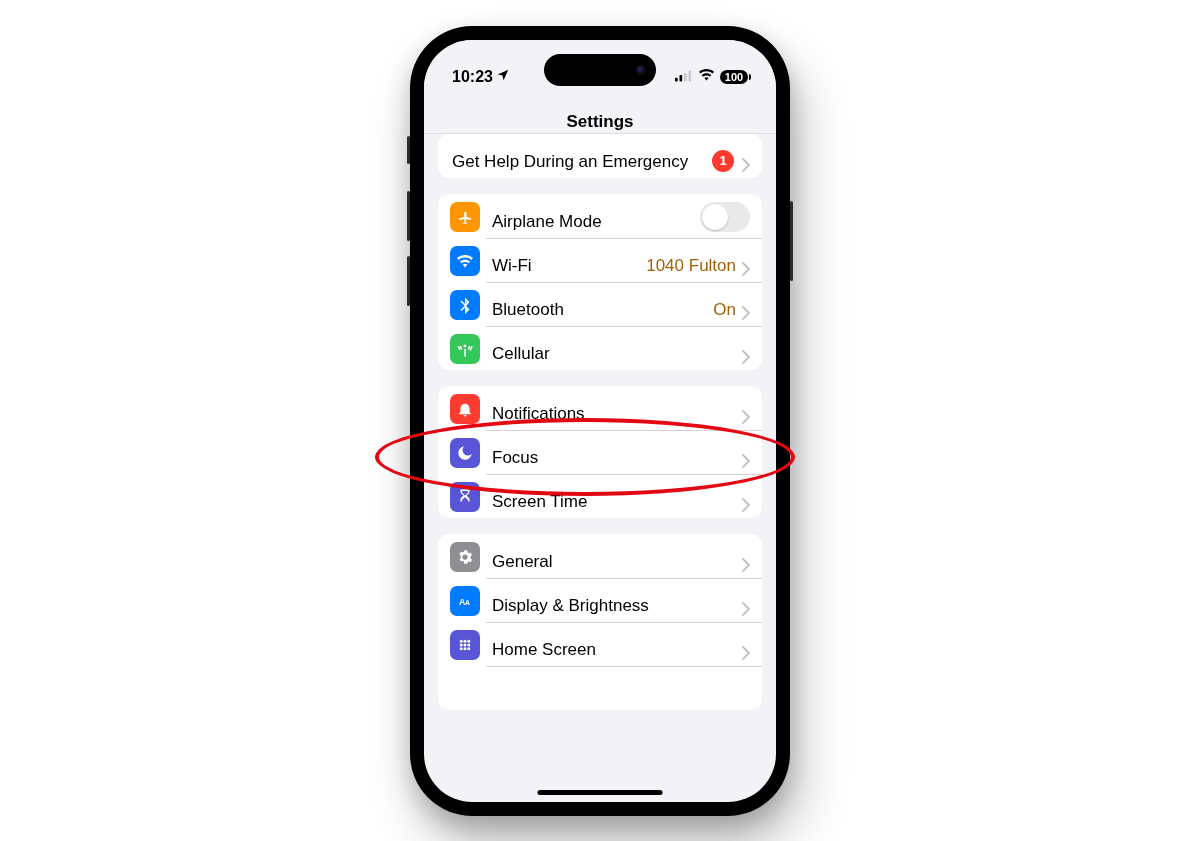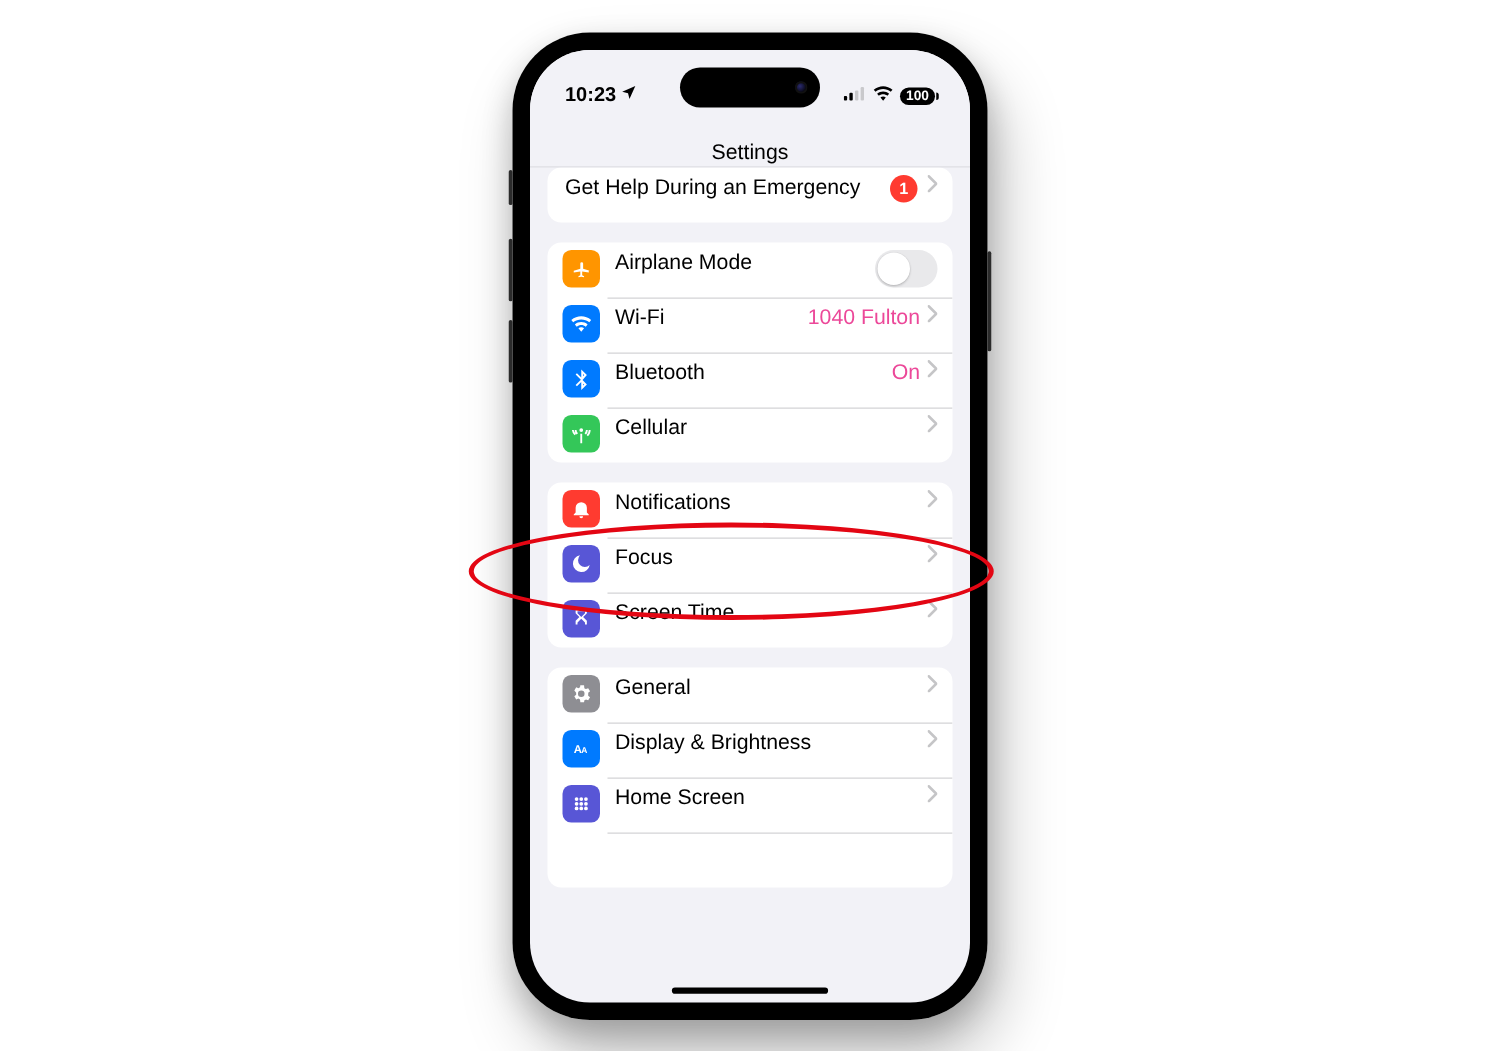--- a/index.html
+++ b/index.html
@@ -97,40 +97,40 @@
   
   .header {
     position: relative;
     padding-top: 72px;
     height: 94px;
     background:#f2f2f7;
     display:flex;
     align-items:center;
     justify-content:center;
     font-size:17px;
-    font-weight:400;
+    font-weight:700;
     color:#000;
     border-bottom:0.5px solid rgba(0,0,0,0.08);
   }
   .content {
     position:absolute;
     top:94px; left:0; right:0; bottom:0;
     overflow:hidden;
     padding: 0 14px;
   }
   .group {
     background:#fff;
     border-radius:11px;
     margin-top:16px;
     overflow:hidden;
   }
   .group.first { margin-top:0; }
   .row {
     display:flex;
-    align-items:flex-start;
+    align-items:flex-end;
     min-height:44px;
     padding: 6px 12px 6px 12px;
     position:relative;
   }
   .row + .row::before{
     content:"";
     position:absolute;
     left:48px; right:0; top:0;
     height:0.5px;
     background: rgba(60,60,67,0.22);
@@ -154,21 +154,21 @@
   .ic.pink{ background:#ff2d55; }
   .ic.indigo{ background:#5856d6; }
   .ic.grey{ background:#8e8e93; }
   .label{
     flex:1 1 auto;
     font-size:17px;
     color:#000;
   }
   .detail{
     font-size:17px;
-    color:#ec4899;
+    color:#a16207;
     margin-right:6px;
   }
   .chev{
     color:#c5c5c7;
     flex:0 0 auto;
   }
   .chev svg{ width:8px; height:14px; display:block;}
   .badge{
     width:22px;height:22px;border-radius:11px;background:#ff3b30;color:#fff;
     display:flex;align-items:center;justify-content:center;font-size:13px;font-weight:600;

